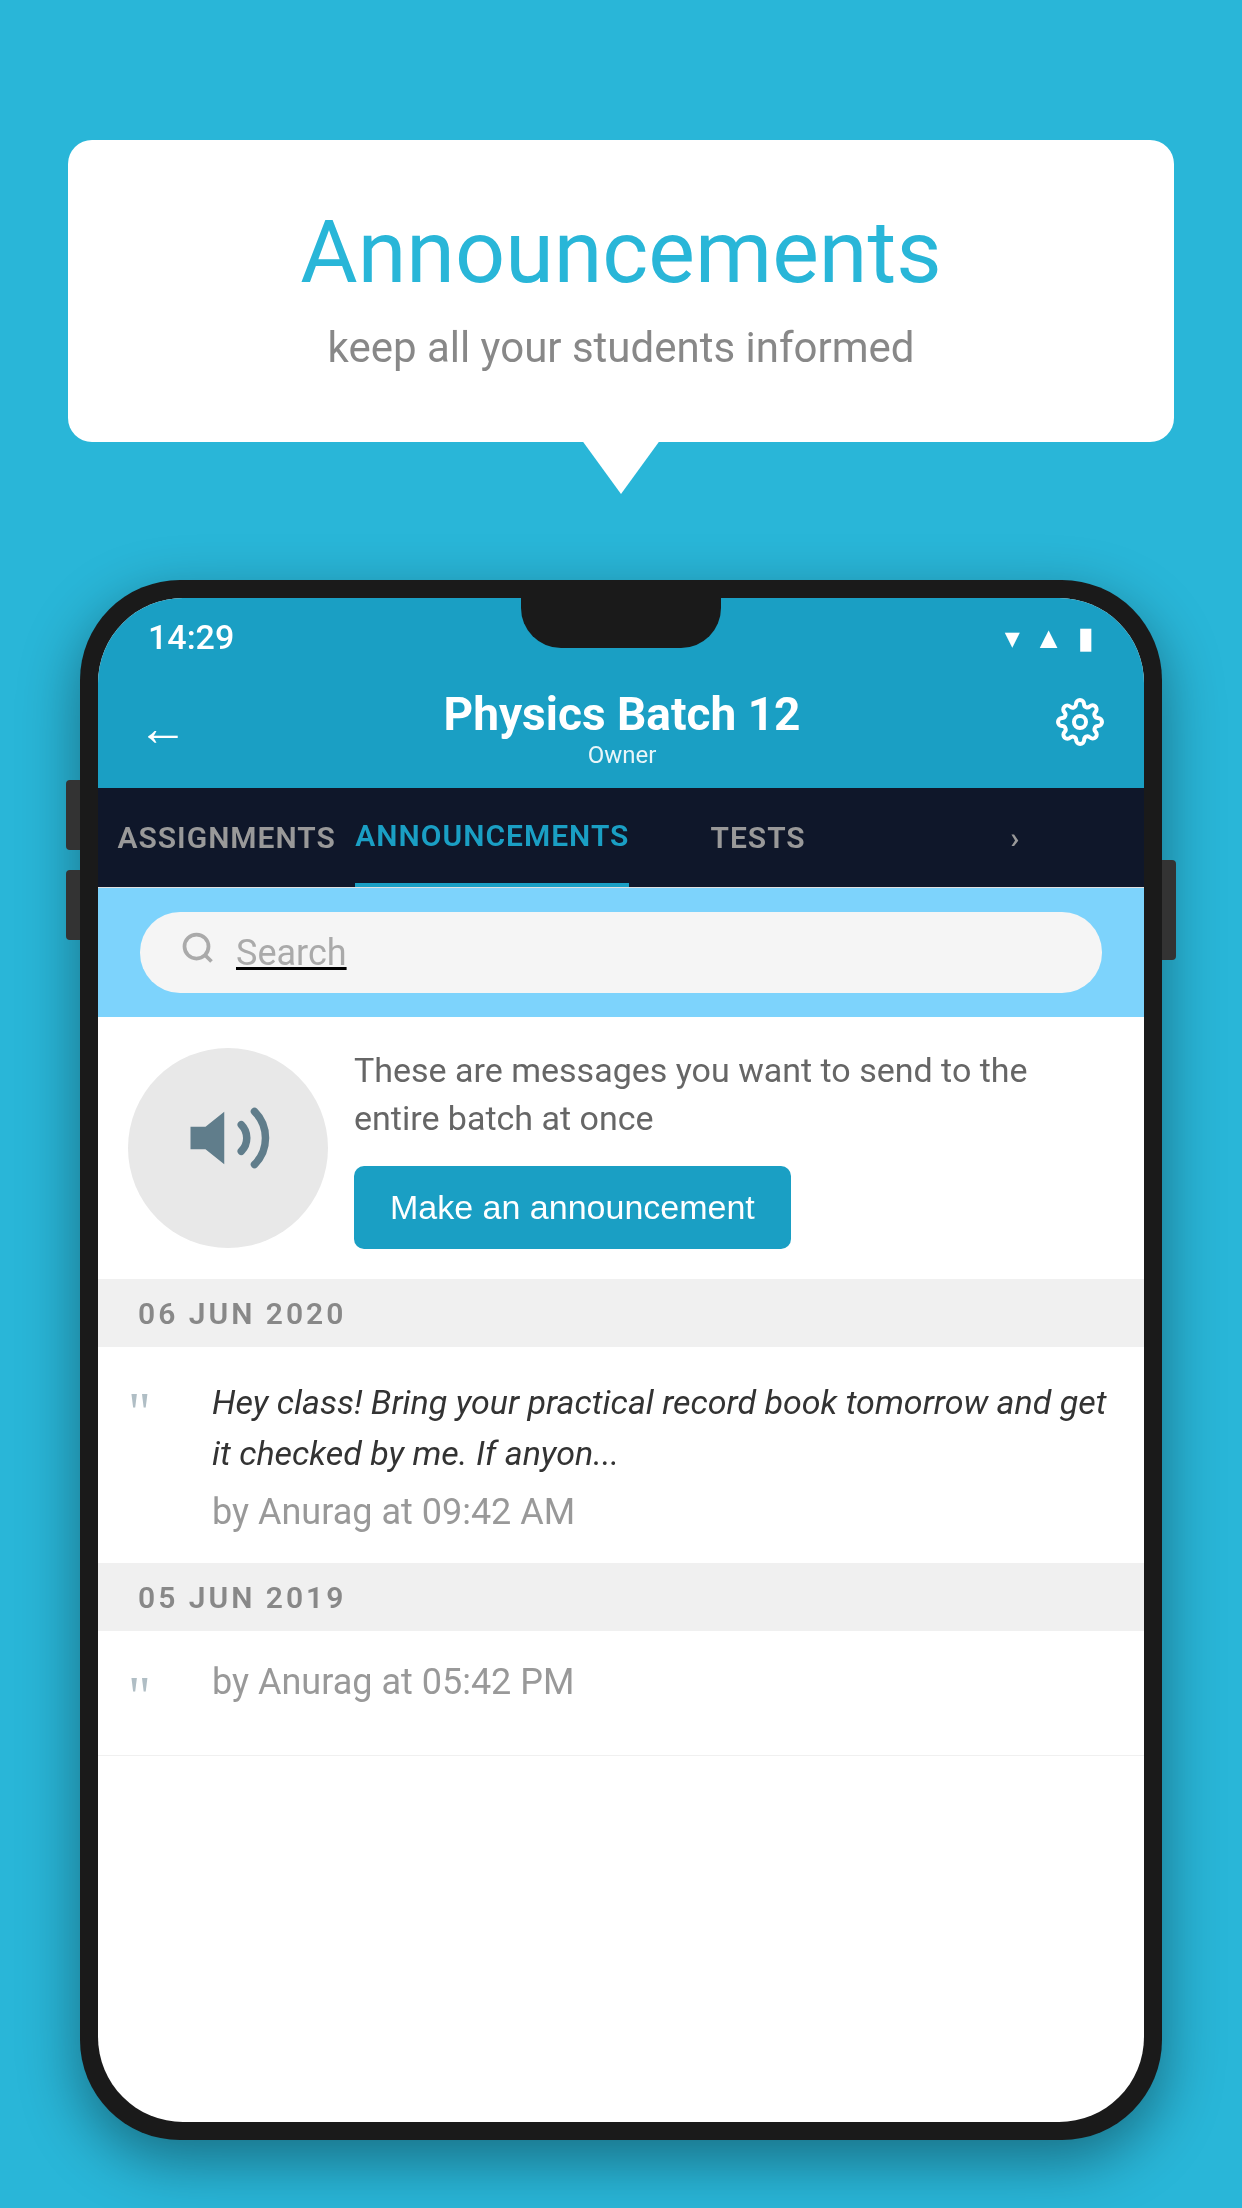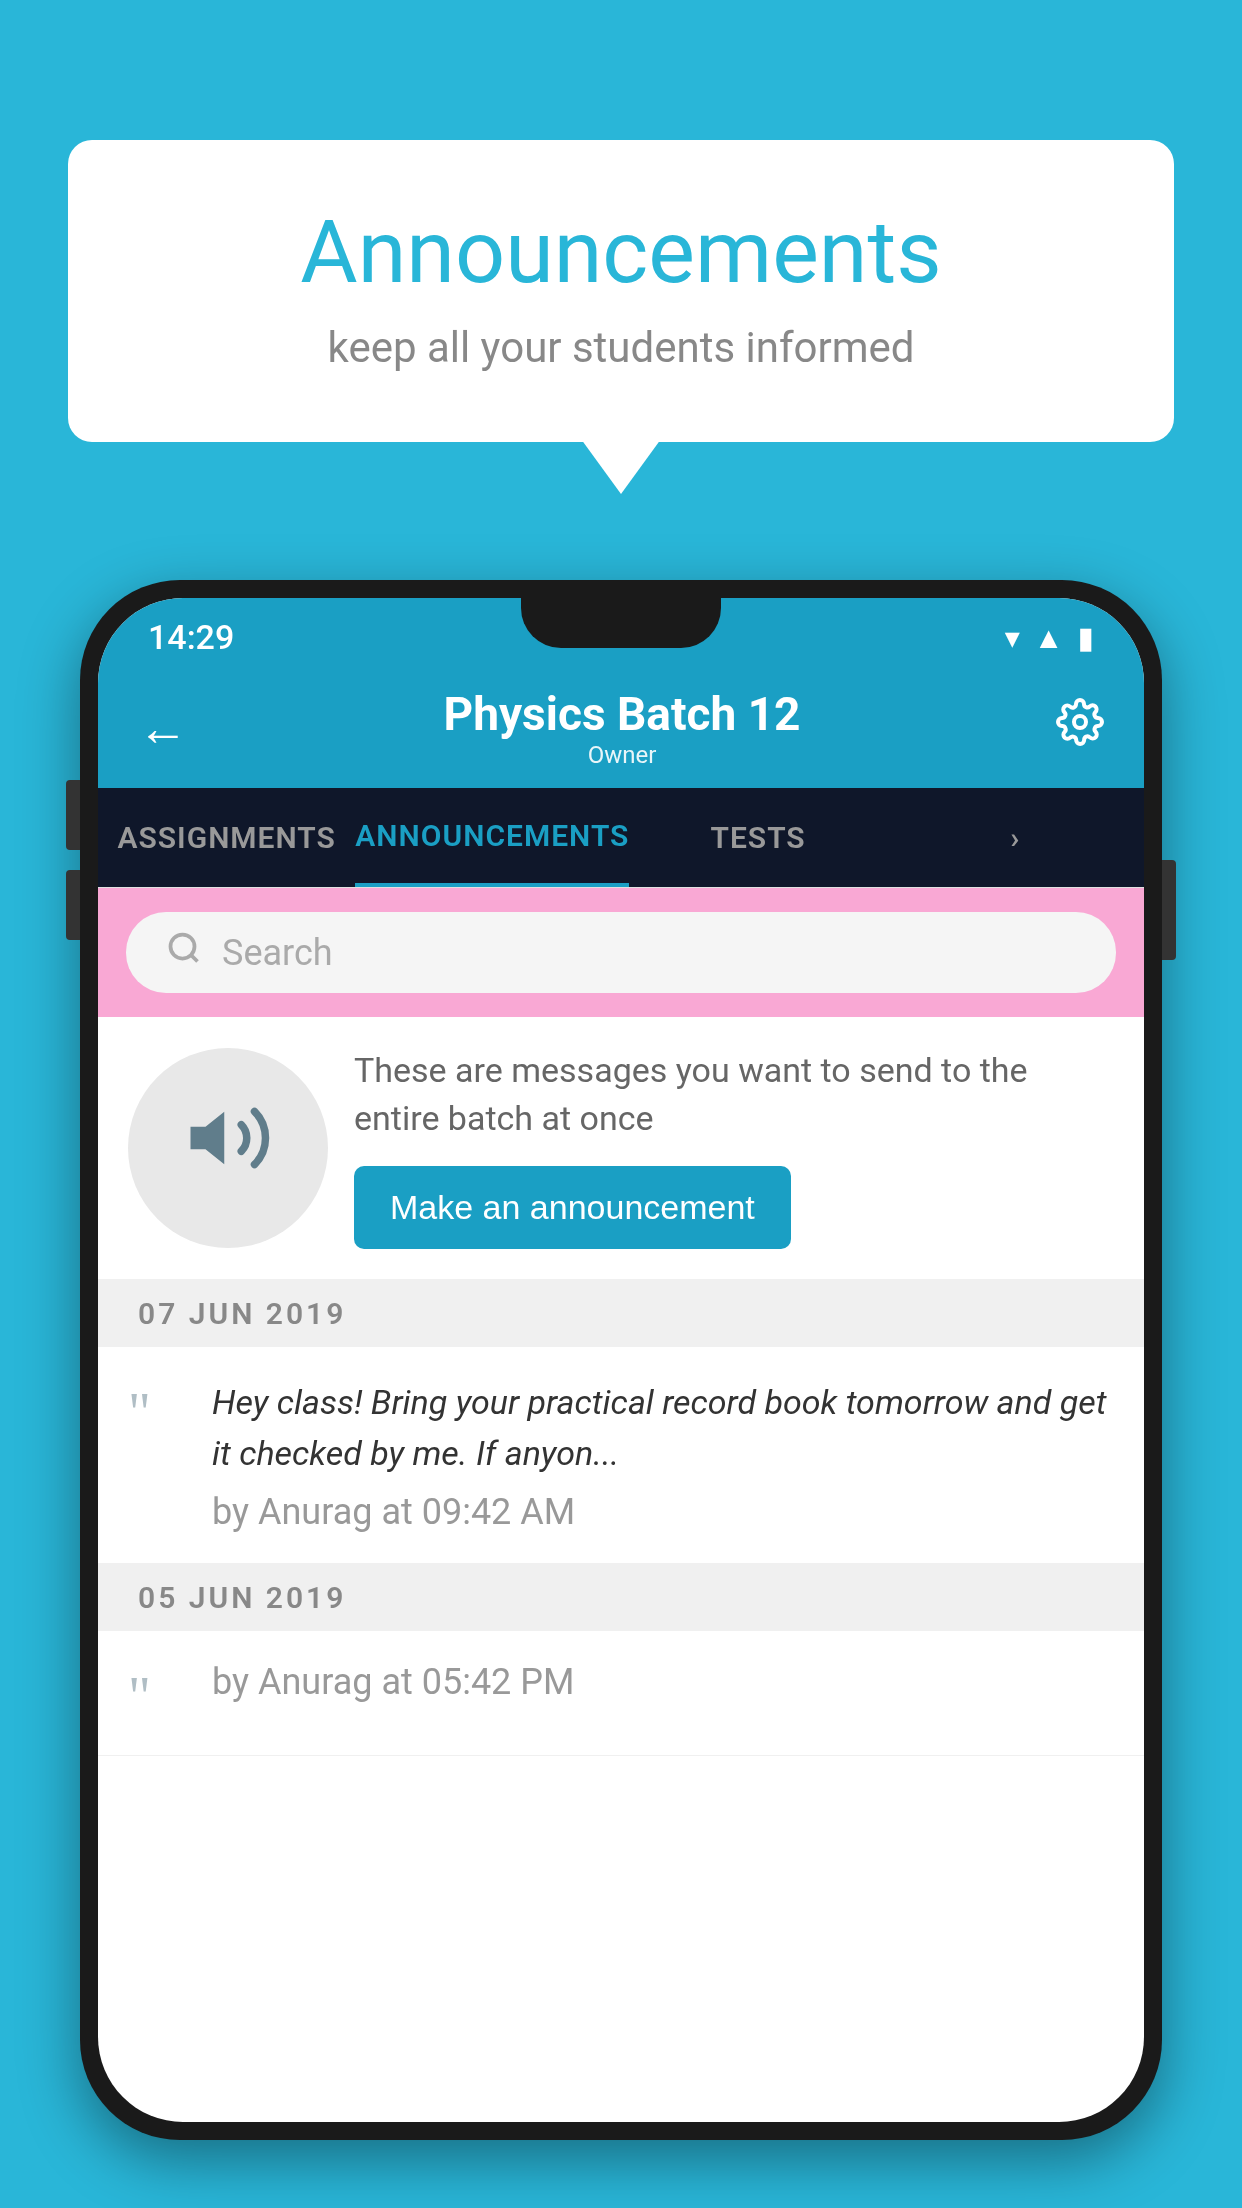--- a/index.html
+++ b/index.html
@@ -191,22 +191,23 @@
     }
 
     
     .content {
       background: white;
       overflow-y: auto;
     }
 
     
     .search-container {
-      padding: 24px 28px;
-      background: #f9a8d4;
+      padding: 24px 42px;
+      background: #7dd3fc;
+      text-decoration: underline;
     }
 
     .search-bar {
       display: flex;
       align-items: center;
       background: #f5f5f5;
       border-radius: 40px;
       padding: 18px 40px;
       gap: 20px;
     }
@@ -420,21 +421,21 @@
                 <path d="M15.54 8.46a5 5 0 0 1 0 7.07" stroke="#607d8b" stroke-width="2" fill="none" stroke-linecap="round"></path>
               </svg>
             </span>
           </div>
           <div class="promo-right">
             <p class="promo-text">These are messages you want to send to the entire batch at once</p>
             <button class="make-announcement-btn">Make an announcement</button>
           </div>
         </div>
 
-        <div class="date-separator">07  JUN  2019</div>
+        <div class="date-separator">06  JUN  2020</div>
 
         <div class="announcement-item">
           <div class="quote-icon">"</div>
           <div class="announcement-content">
             <p class="announcement-text">Hey class! Bring your practical record book tomorrow and get it checked by me. If anyon...</p>
             <p class="announcement-meta">by Anurag at 09:42 AM</p>
           </div>
         </div>
 
         <div class="date-separator">05  JUN  2019</div>

